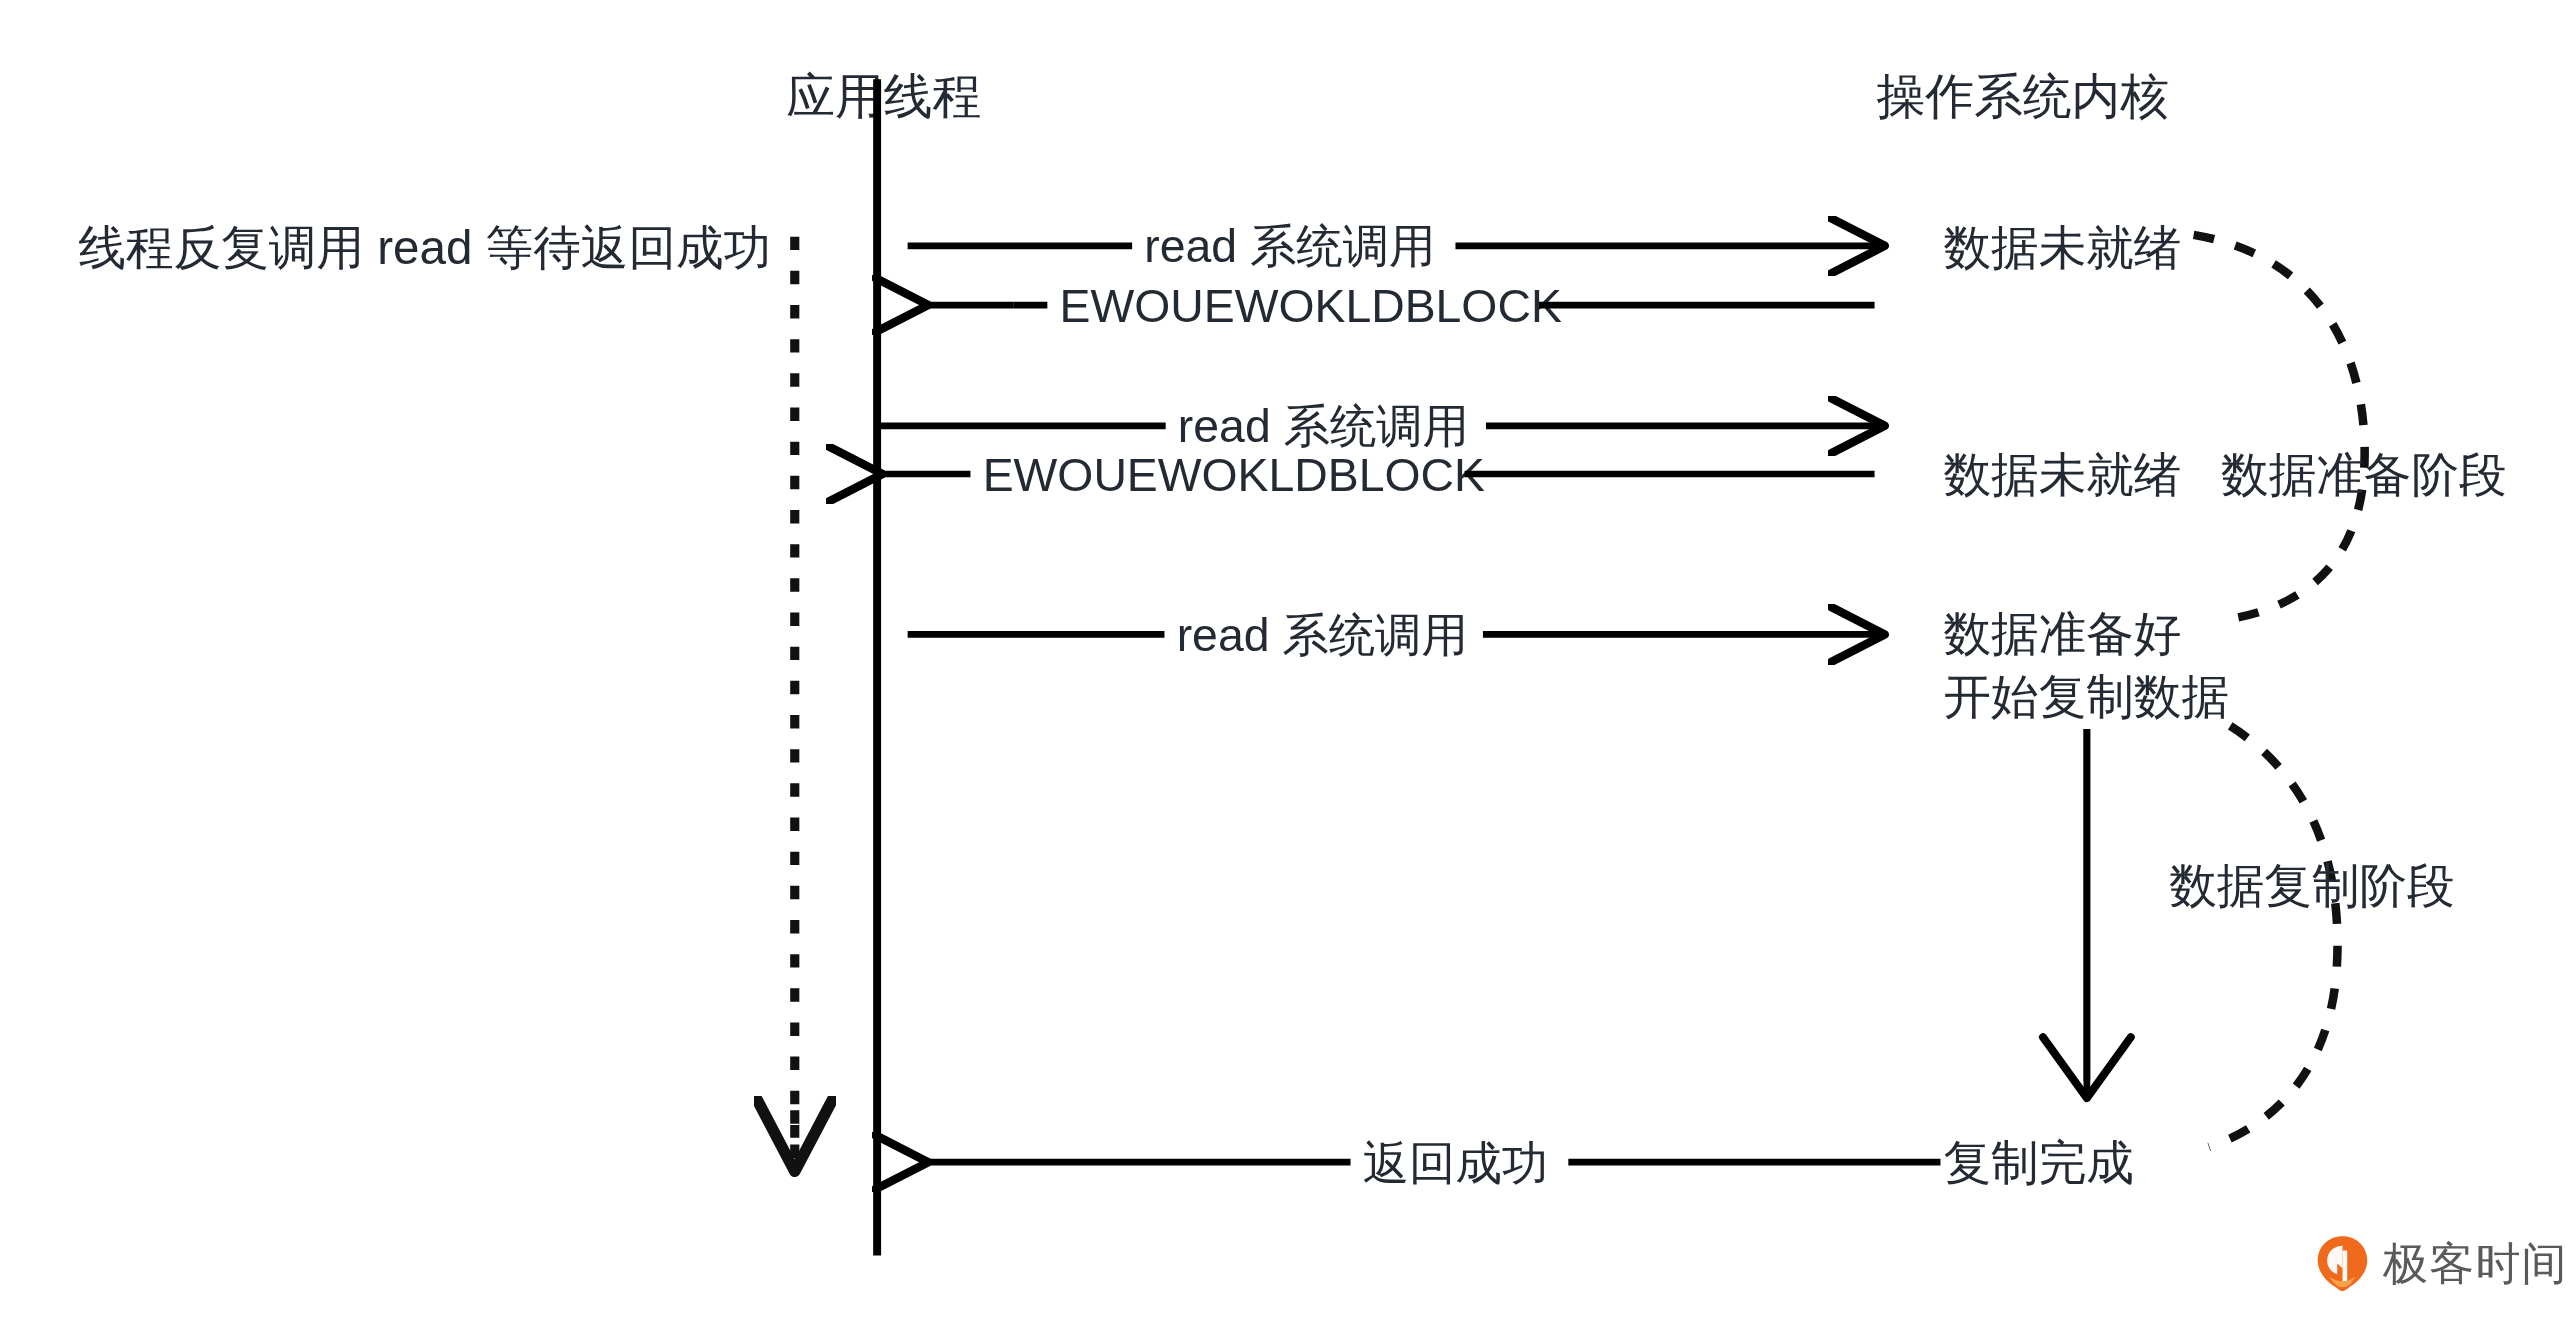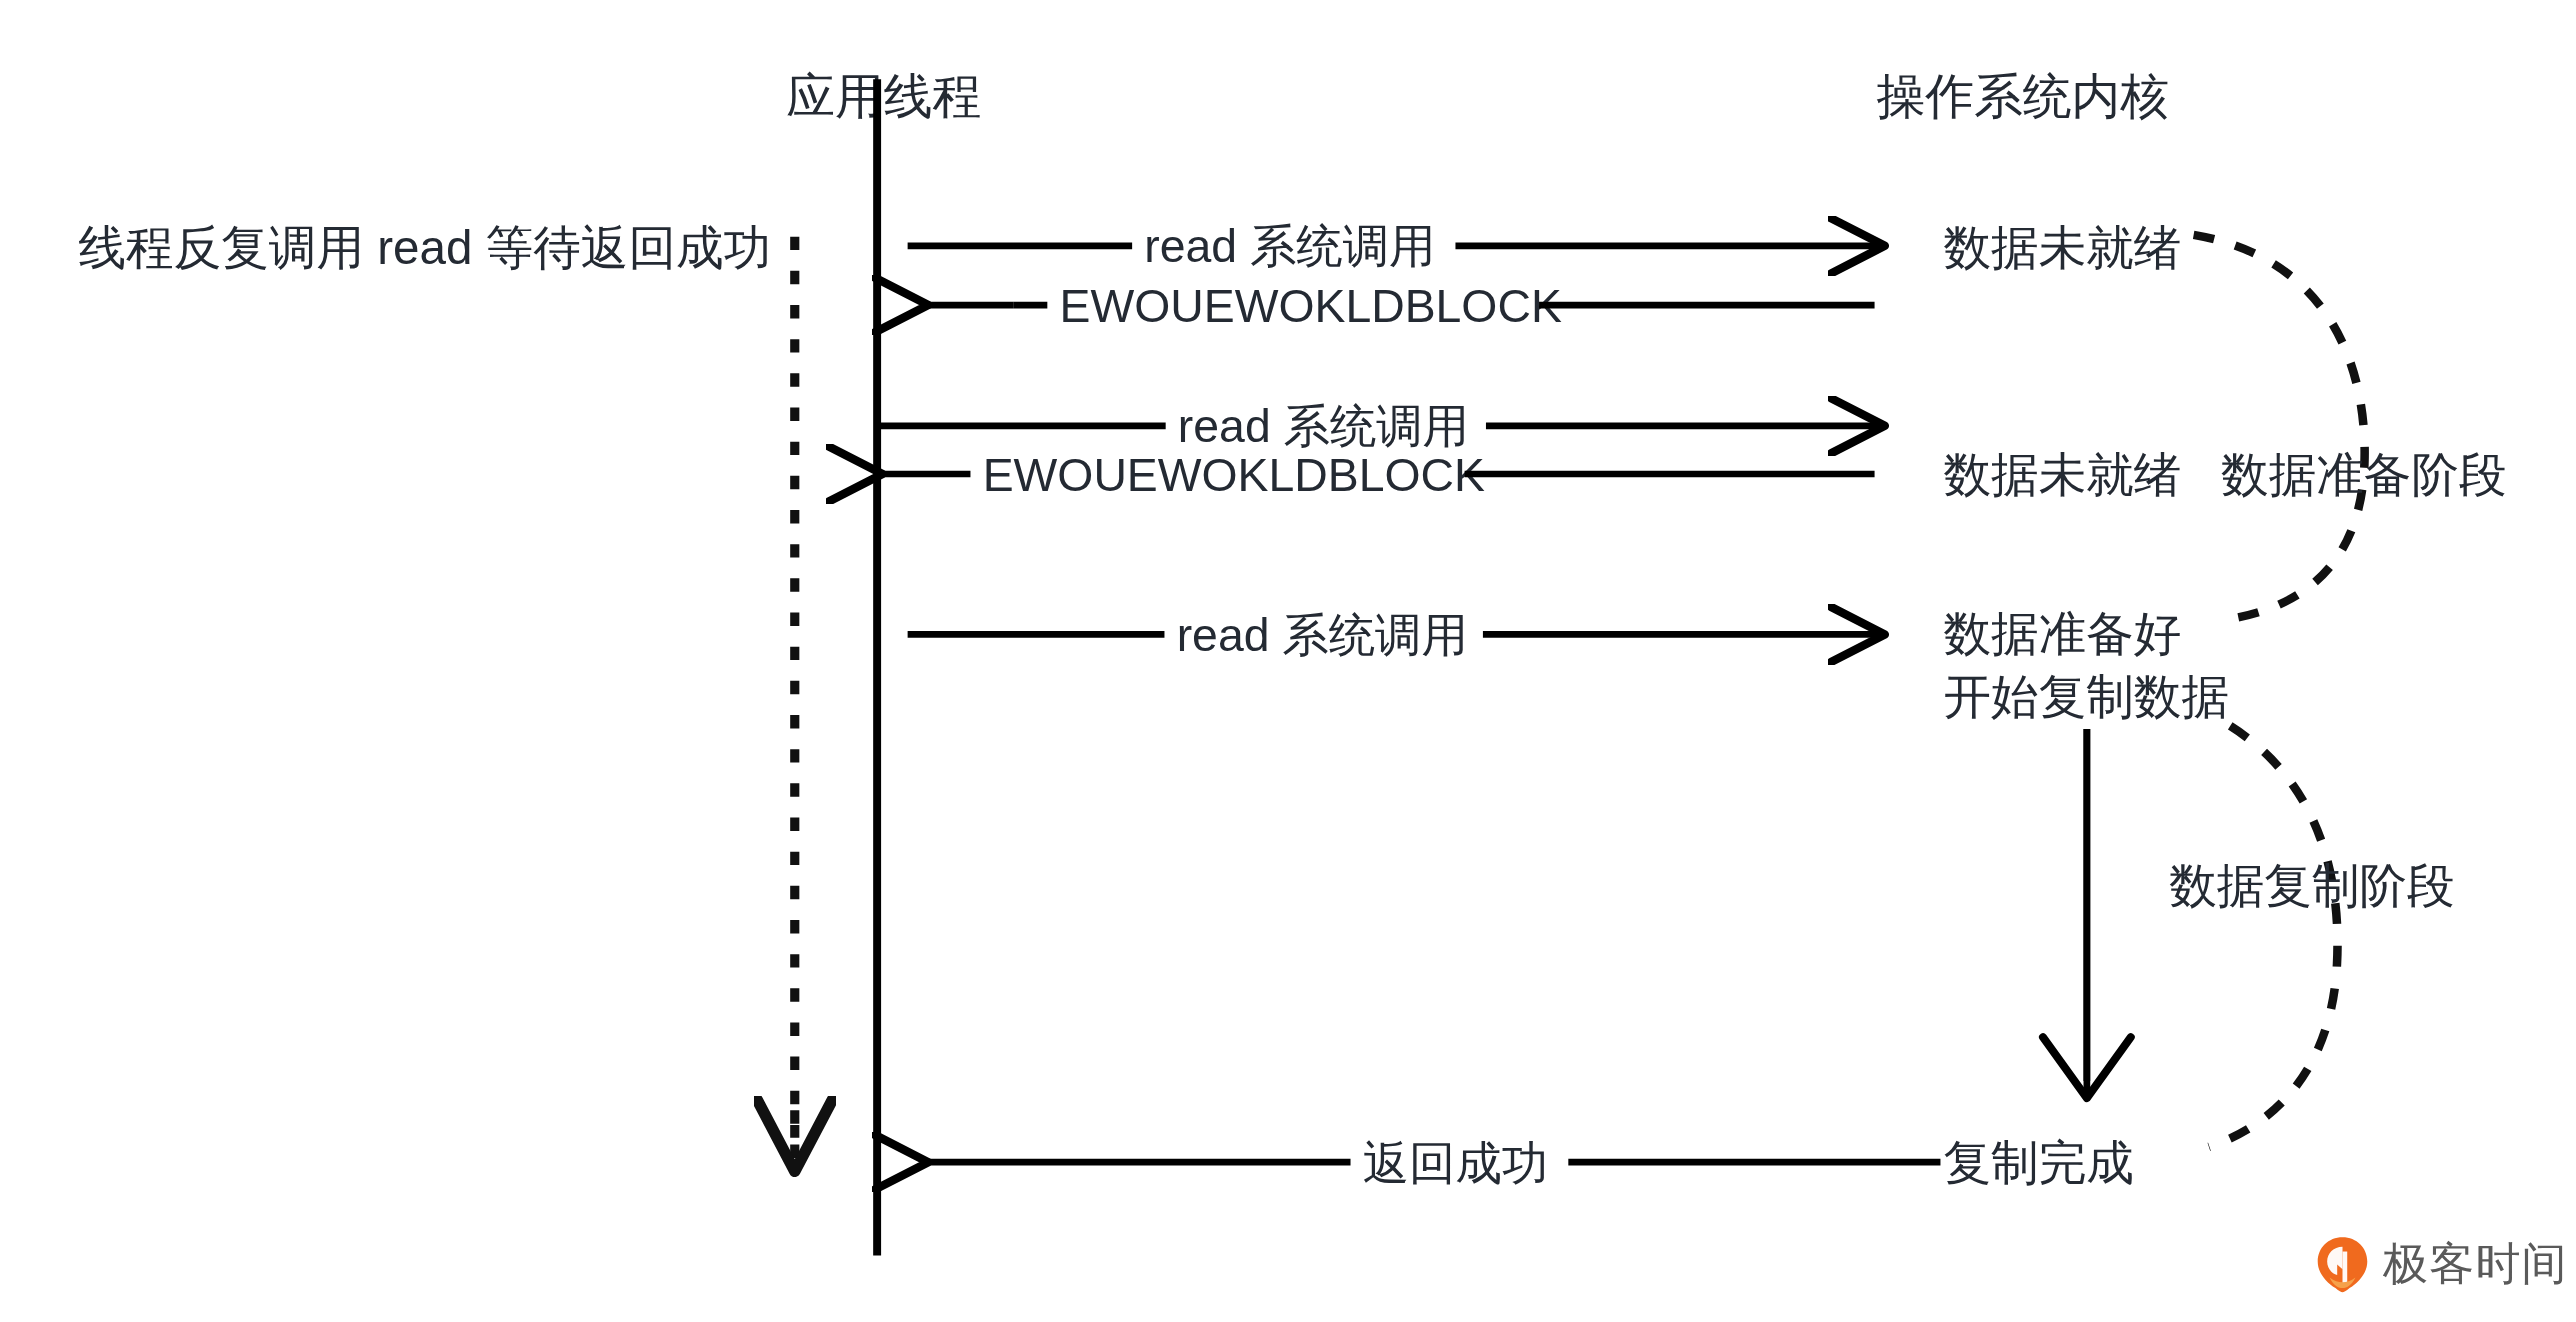--- a/index.html
+++ b/index.html
@@ -12,21 +12,21 @@
   svg#diagram{position:absolute;left:0;top:0;width:2576px;height:1322px;}
   .dtext{fill:#242a33;font-family:"Liberation Sans","DejaVu Sans",sans-serif;}
   .t-title{font-size:80px;}
   .t-label{font-size:78px;}
   .t-arrow{font-size:76px;}
   .t-side{font-size:78px;}
   .solid{stroke:#000000;stroke-width:11;fill:none;}
   .lifeline{stroke:#000000;stroke-width:13;fill:none;}
   .dashcurve{stroke:#111111;stroke-width:14;fill:none;stroke-dasharray:34 36;stroke-linecap:butt;}
   .dotline{stroke:#111111;stroke-width:15;fill:none;stroke-dasharray:22 34;stroke-linecap:butt;}
-  .logo-wrap{position:absolute;display:flex;align-items:center;gap:11px;}
+  .logo-wrap{position:absolute;display:flex;gap:11px;}
   .logo-text{font-size:45px;color:#5a5a5a;font-family:"Liberation Sans","DejaVu Sans",sans-serif;letter-spacing:1.2px;}
 </style>
 </head>
 <body>
 
 <div id="stage">
 
   <svg id="diagram" viewBox="0 0 4221 2167">
     <defs>
       <marker id="ah-r" markerWidth="9" markerHeight="9" refX="7.6" refY="4.5" orient="auto" markerUnits="strokeWidth">

